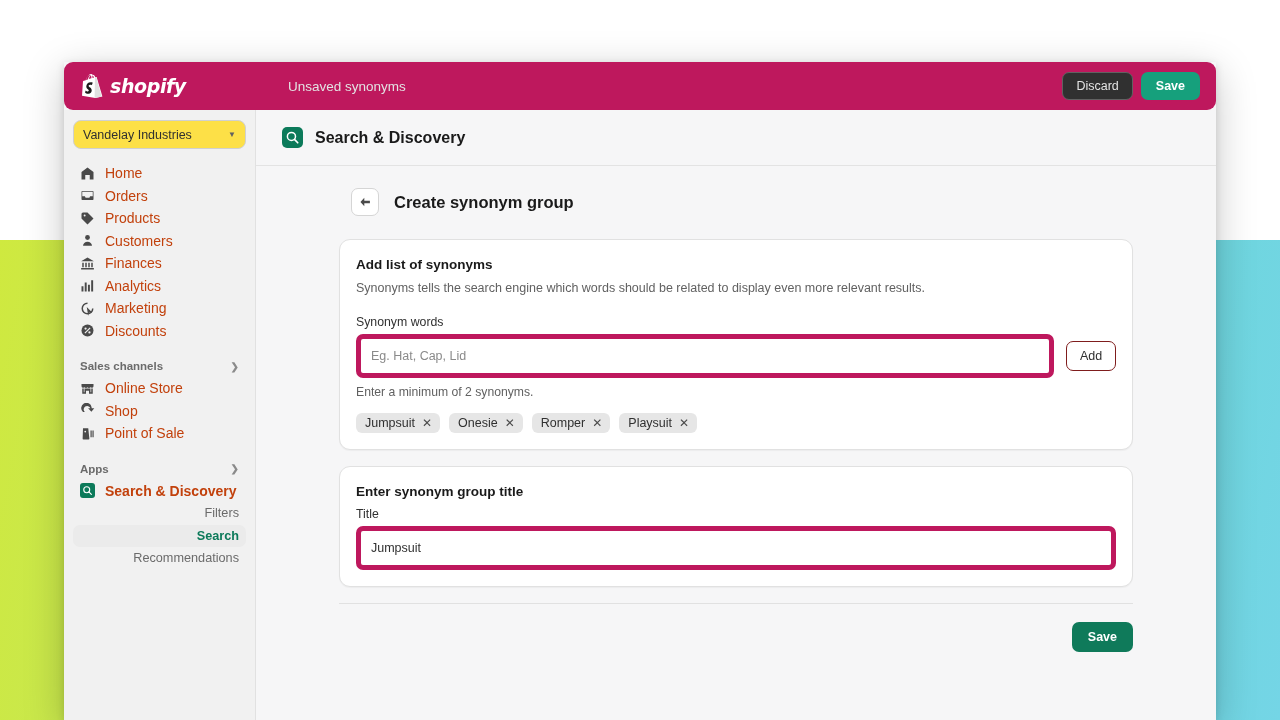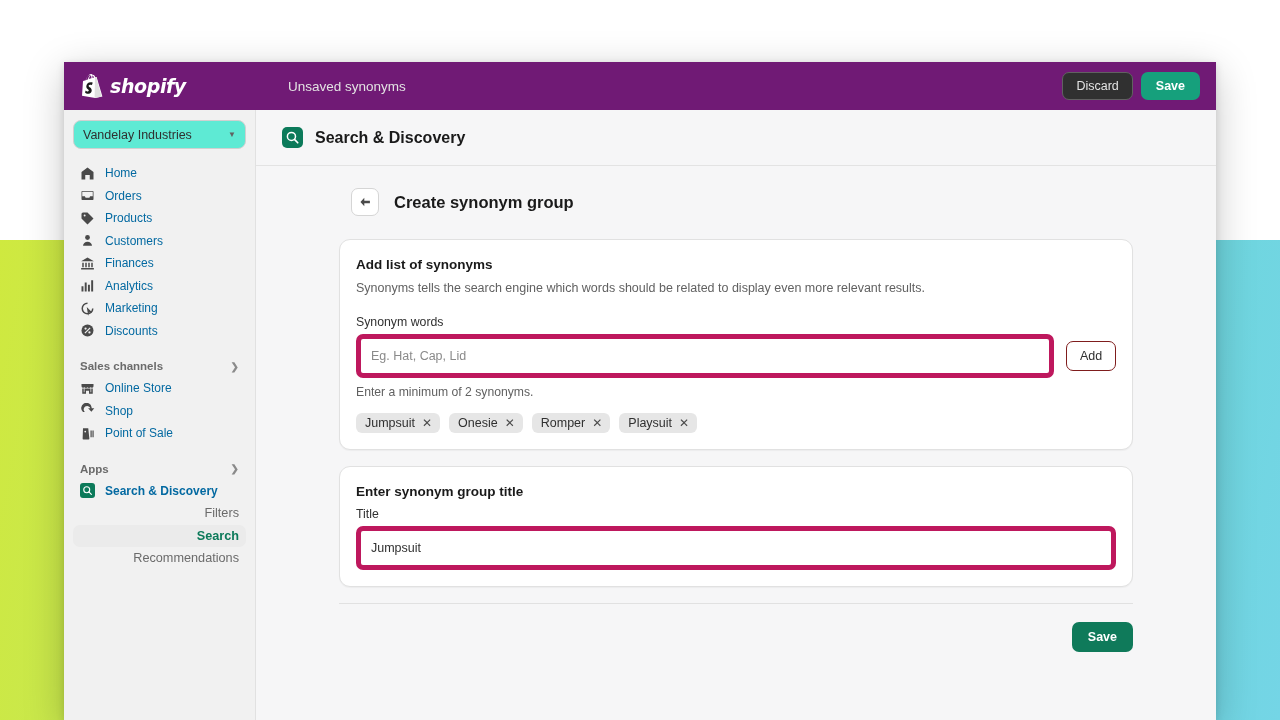--- a/index.html
+++ b/index.html
@@ -46,24 +46,25 @@
     height: 658px;
     background: #f6f6f7;
     box-shadow: 0 10px 38px rgba(0,0,0,0.22), 0 2px 8px rgba(0,0,0,0.12);
     overflow: hidden;
   }
 
   
   .topbar {
     position: relative;
     height: 48px;
-    background: #701a75;
+    background: #be185d;
     display: flex;
     align-items: center;
     padding: 0 16px 0 18px;
+    border-radius: 9px;
   }
   .logo {
     display: flex;
     align-items: center;
     gap: 7px;
     width: 200px;
     flex: none;
   }
   .logo-bag { width: 21px; height: 24px; flex: none; }
   .logo-word {
@@ -116,41 +117,41 @@
     position: relative;
     width: 192px;
     flex: none;
     background: #f1f1f1;
     border-right: 1px solid #e1e1e1;
     padding: 10px 9px 0 9px;
   }
   .store-select {
     display: flex;
     align-items: center;
-    background: #5eead4;
+    background: #fde047;
     border: 1px solid #d0d0d0;
     border-radius: 8px;
     height: 29px;
     padding: 0 9px;
     margin-bottom: 13px;
     cursor: pointer;
   }
   .store-name { font-size: 12.5px; color: #303030; flex: 1; }
   .caret { font-size: 8px; color: #616161; }
 
   .nav-item {
     display: flex;
     align-items: center;
     gap: 10px;
     height: 22.5px;
     padding: 0 7px;
     border-radius: 7px;
     cursor: pointer;
-    color: #0369a1;
-    font-size: 12px;
+    color: #c2410c;
+    font-size: 14px;
   }
   .nav-item .ico { width: 15px; height: 15px; flex: none; display: block; }
 
   .nav-section {
     display: flex;
     align-items: center;
     height: 22px;
     padding: 0 7px;
     margin-top: 13px;
     color: #6b6b6b;

